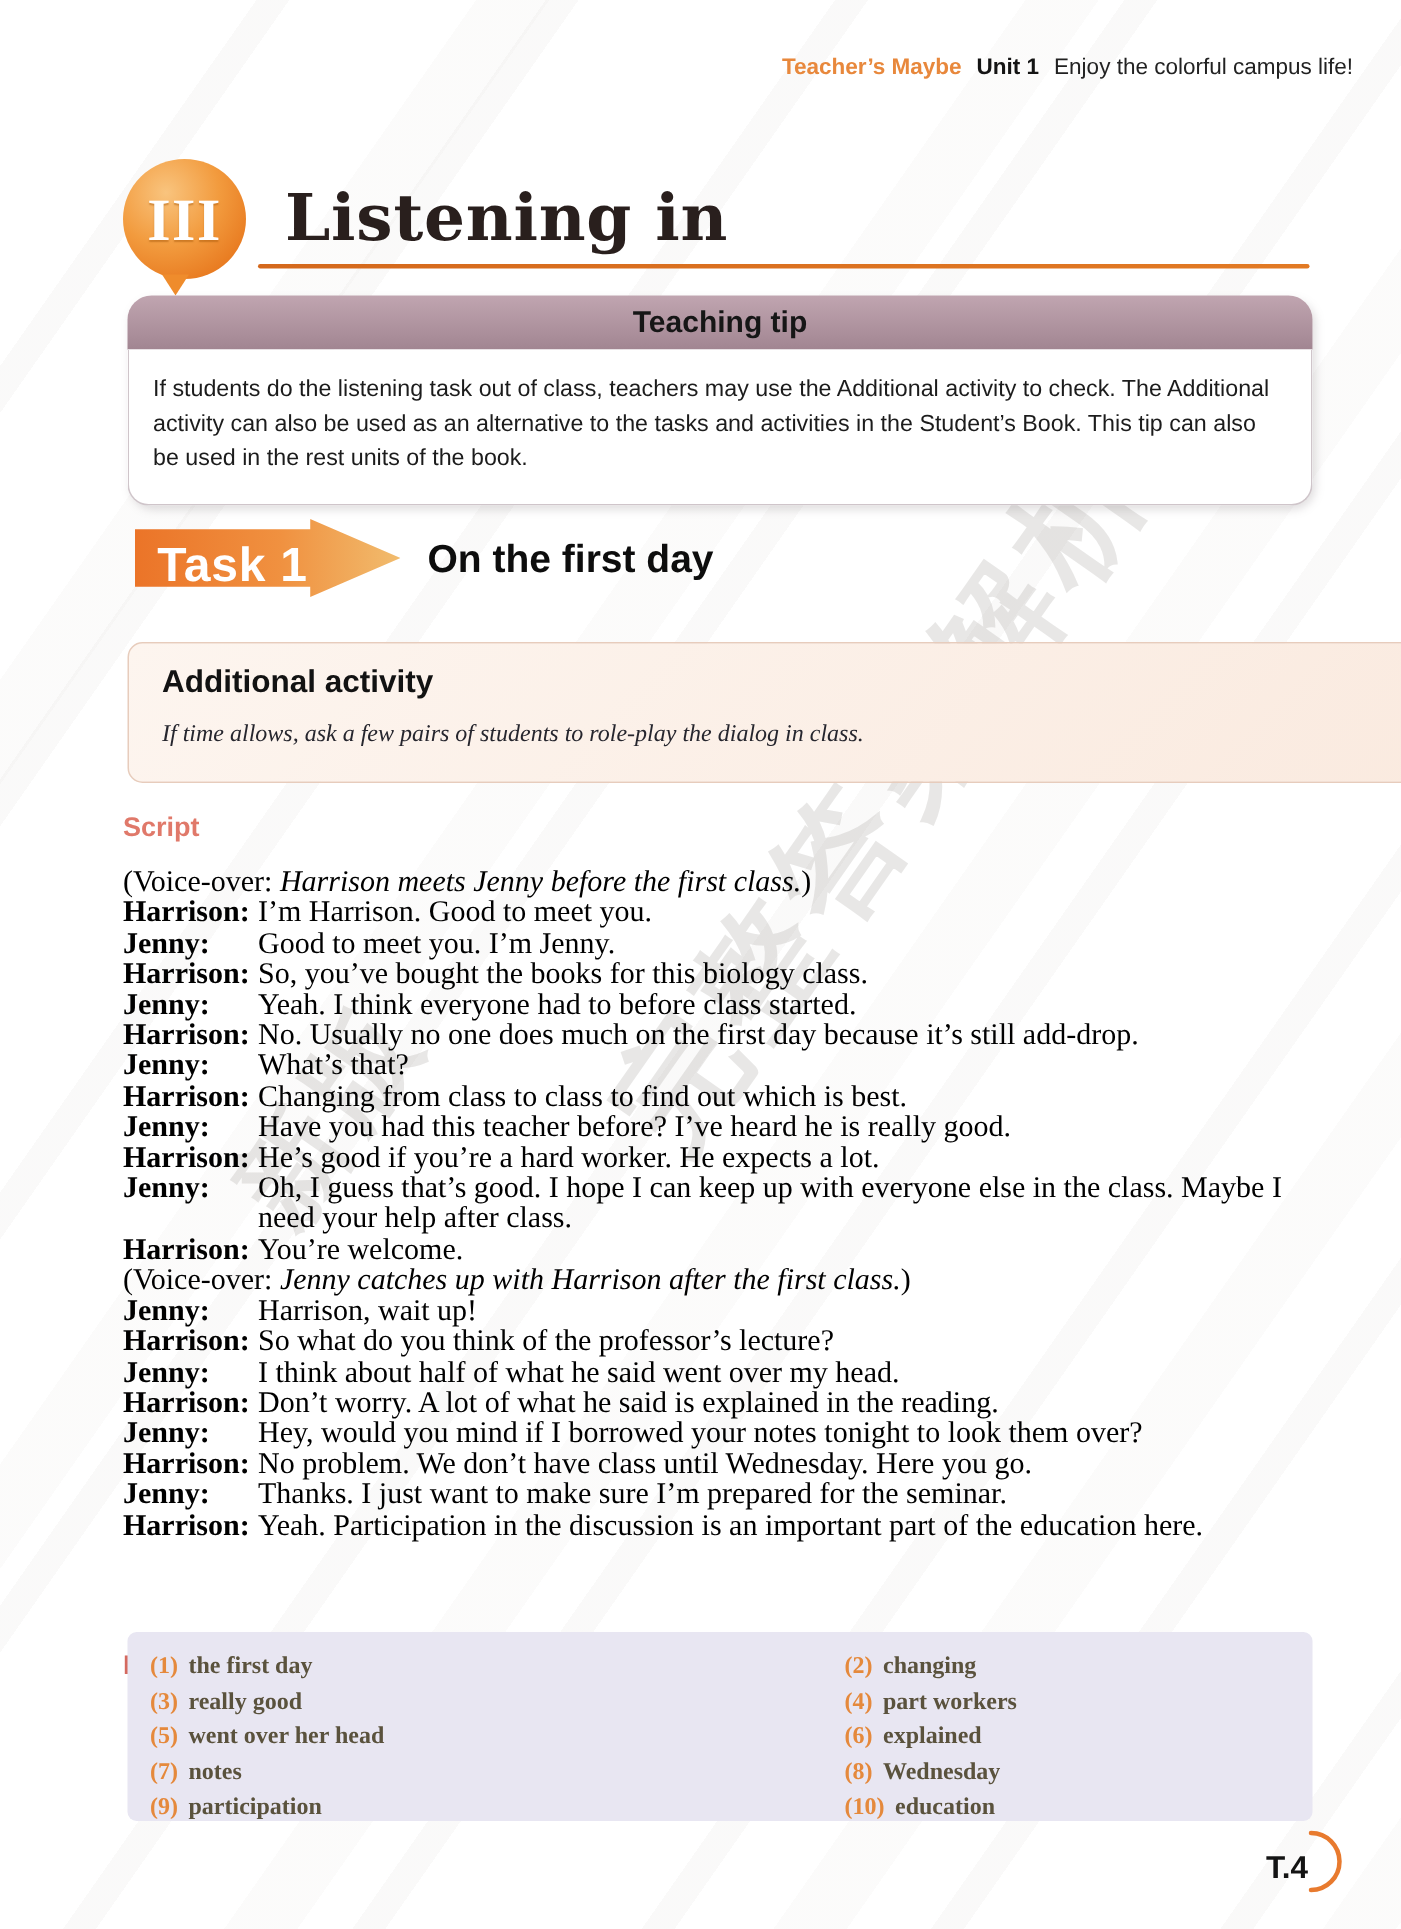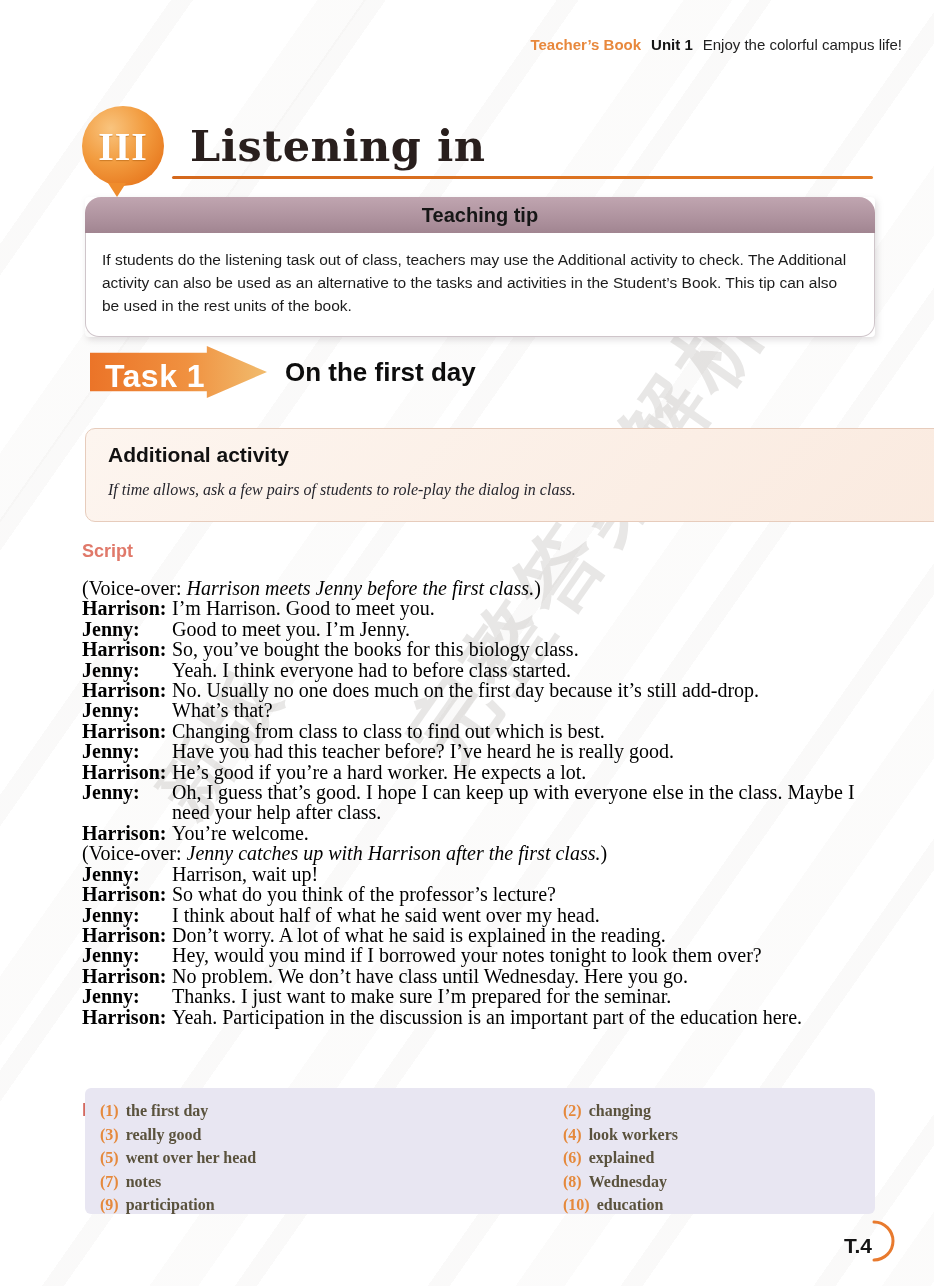--- a/index.html
+++ b/index.html
@@ -52,21 +52,21 @@
     font-size:43px; color:#291f1d; letter-spacing:0.5px;
   }
   .title-rule {
     position:absolute; top:176px; left:172px; width:701px; height:3px;
     background:linear-gradient(90deg,#d4681c,#e27a24); border-radius:2px;
   }
 
   
   .tip-card {
     position:absolute; top:197px; left:85px; width:790px;
-    border-radius:4px; box-shadow:2px 3px 6px rgba(140,130,135,0.25);
+    border-radius:16px; box-shadow:2px 3px 6px rgba(140,130,135,0.25);
   }
   .tip-bar {
     height:36px; border-radius:16px 16px 0 0;
     background:linear-gradient(#c0a5b0 0%, #ab8f9b 70%, #a18591 100%);
     display:flex; align-items:center; justify-content:center;
   }
   .tip-bar .tip-title { font-size:20px; font-weight:bold; color:#161616; }
   .tip-body {
     background:#fff; border:1px solid #cfc5ca; border-top:none; border-radius:0 0 14px 14px;
     padding:15px 18px 19px 16px; font-size:15.5px; line-height:23px; color:#1c1c1c;
@@ -127,21 +127,21 @@
 <body>
 
 <div class="page">
   <div class="streaks"></div>
   <div class="wm wm1">完整答案解析</div>
   <div class="wm wm2">新版</div>
 
   <div class="content">
 
     <div class="header">
-      <span class="book">Teacher’s Book</span>
+      <span class="book">Teacher’s Maybe</span>
       <span class="unit">Unit 1</span>
       <span class="unit-title">Enjoy the colorful campus life!</span>
     </div>
 
     <div class="section-head">
       <div class="bubble">
         <span class="numeral">III</span>
       </div>
       <div class="section-title">Listening in</div>
     </div>
@@ -246,21 +246,21 @@
           <span class="speaker">Harrison:</span>
           <span class="dtext">Yeah. Participation in the discussion is an important part of the education here.</span>
         </div>
       </div>
 
     <div class="key-label">Key</div>
     <div class="key-box">
         <div class="key-item"><span class="knum">(1)</span><span class="ktext">the first day</span></div>
         <div class="key-item"><span class="knum">(2)</span><span class="ktext">changing</span></div>
         <div class="key-item"><span class="knum">(3)</span><span class="ktext">really good</span></div>
-        <div class="key-item"><span class="knum">(4)</span><span class="ktext">look workers</span></div>
+        <div class="key-item"><span class="knum">(4)</span><span class="ktext">part workers</span></div>
         <div class="key-item"><span class="knum">(5)</span><span class="ktext">went over her head</span></div>
         <div class="key-item"><span class="knum">(6)</span><span class="ktext">explained</span></div>
         <div class="key-item"><span class="knum">(7)</span><span class="ktext">notes</span></div>
         <div class="key-item"><span class="knum">(8)</span><span class="ktext">Wednesday</span></div>
         <div class="key-item"><span class="knum">(9)</span><span class="ktext">participation</span></div>
         <div class="key-item"><span class="knum">(10)</span><span class="ktext">education</span></div>
       </div>
 
     <div class="page-num-wrap">
       <span class="page-num">T.4</span>

